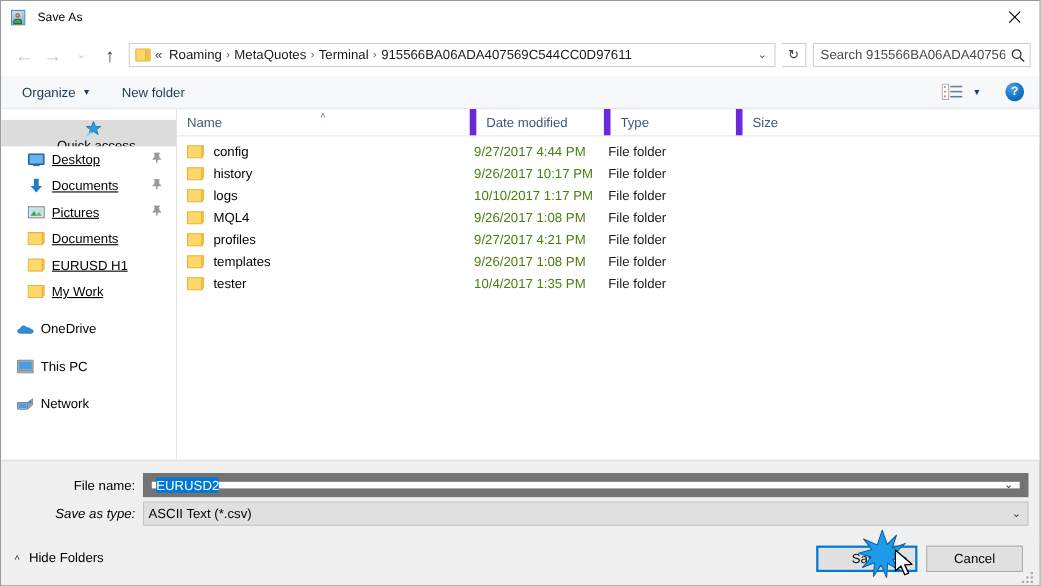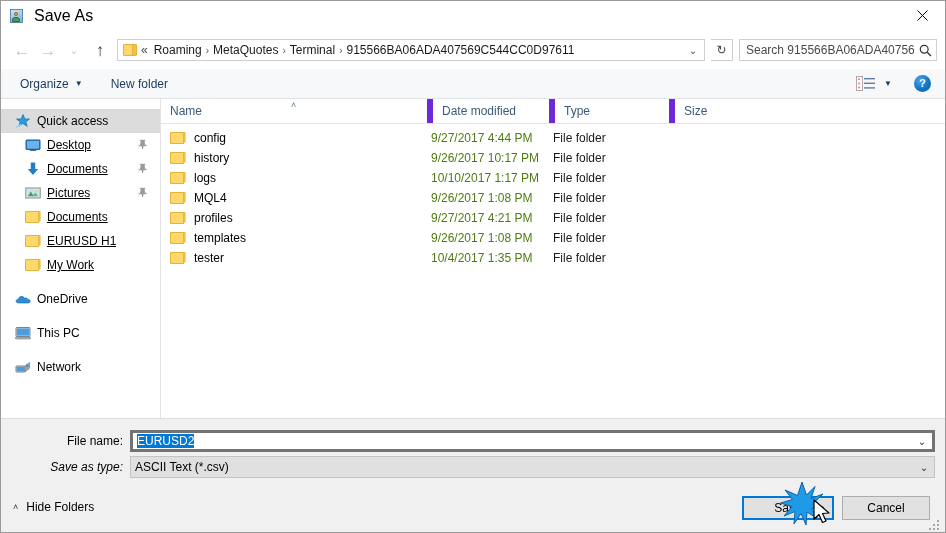--- a/index.html
+++ b/index.html
@@ -64,21 +64,21 @@
     position: absolute;
     left: 2px; top: 9px;
     width: 8px; height: 5px;
     background: #4f9d4f;
     border: 1px solid #2e6b2e;
     border-radius: 3px 3px 0 0;
     box-sizing: border-box;
   }
   .title-text {
     margin-left: 8px;
-    font-size: 16px;
+    font-size: 11px;
     color: #000;
     letter-spacing: 0.1px;
   }
   .close-btn {
     position: absolute;
     right: 0; top: 0;
     width: 45px; height: 29px;
     display: flex;
     align-items: center;
     justify-content: center;
@@ -270,21 +270,21 @@
   }
   .side-item {
     height: 24px;
     display: flex;
     align-items: center;
     font-size: 12px;
     color: #000;
     white-space: nowrap;
     position: relative;
   }
-  .side-item.selected { background: #dcdcdc; }
+  .side-item.selected { background: #dcdcdc; flex-direction: column; }
   .side-item .si-icon {
     width: 16px; height: 16px;
     margin-right: 6px;
     flex: none;
     position: relative;
   }
   .side-item .si-label { overflow: hidden; }
   .side-item .pin {
     position: absolute;
     right: 12px;
@@ -400,21 +400,21 @@
   }
   .combo .combo-arrow {
     width: 20px;
     display: flex;
     align-items: center;
     justify-content: center;
     font-size: 10px;
     color: #333;
   }
   .combo.focused {
-    border: 3px solid #737373;
+    border: 8px solid #737373;
   }
   .combo.disabled {
     border: 1px solid #c4c4c4;
     background: #e0e0e0;
   }
   .sel-text {
     background: #0078d7;
     color: #fff;
     padding: 1px 0 2px 0;
   }

